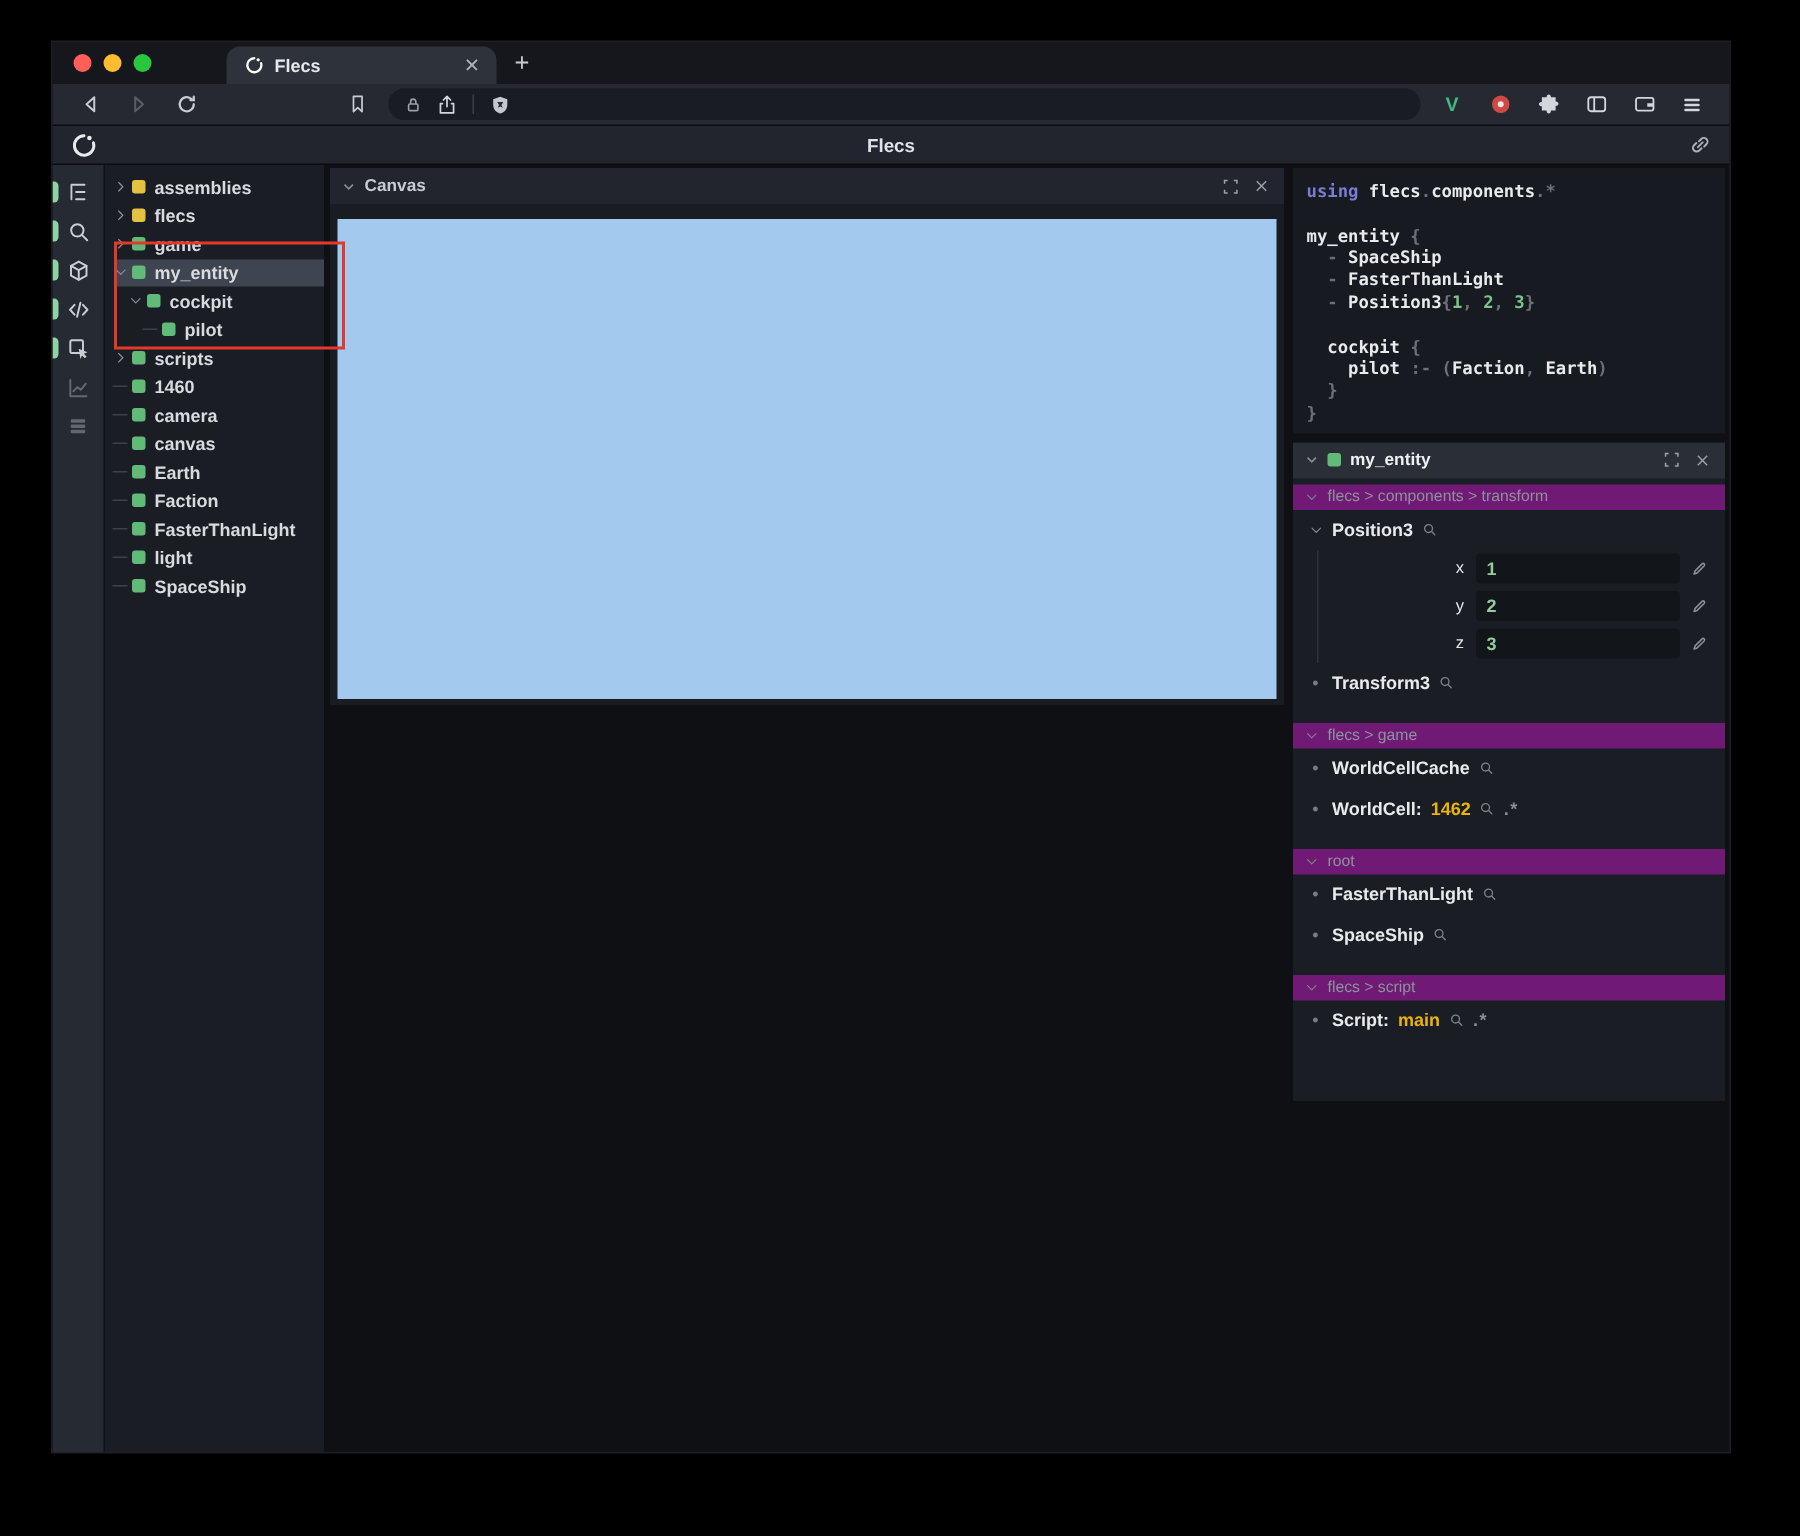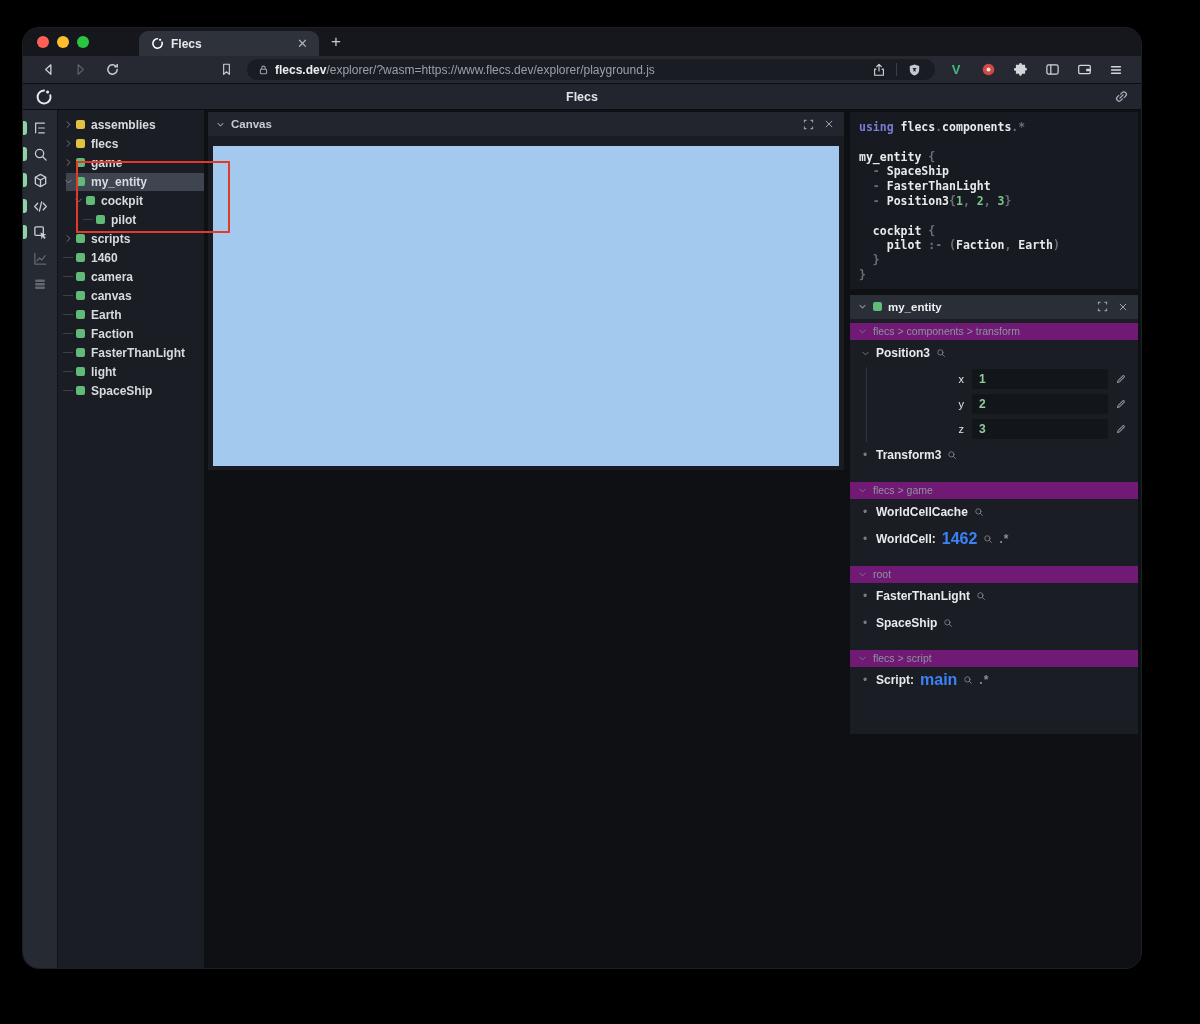--- a/index.html
+++ b/index.html
@@ -1,18 +1,18 @@
 <!DOCTYPE html>
 <html><head>
 <meta charset="utf-8">
 <style>
   * { margin:0; padding:0; box-sizing:border-box; }
   html,body { width:1200px; height:1024px; background:#000; font-family:"Liberation Sans",sans-serif; overflow:hidden; }
   .screen { position:relative; width:1200px; height:1024px; background:#000; }
-  .window { position:absolute; left:23px; top:28px; width:1118px; height:940px; background:#101216; border-radius:16px; overflow:hidden; box-shadow:0 0 0 1px #1c1f24; }
+  .window { position:absolute; left:35px; top:28px; width:1118px; height:940px; background:#101216; border-radius:0; overflow:hidden; box-shadow:0 0 0 1px #1c1f24; }
 
   
   .tabbar { height:28px; background:#15171c; display:flex; align-items:stretch; }
   .traffic { display:flex; align-items:center; gap:8px; padding:0 14px 0 14px; }
   .tl { width:12px; height:12px; border-radius:50%; }
   .tab { margin-top:3px; width:180px; margin-left:36px; background:#2e323a; border-radius:9px 9px 0 0; display:flex; align-items:center; padding:0 8px 0 12px; gap:7px; }
   .tab-title { font-size:12px; font-weight:bold; color:#e6e8eb; flex:1; white-space:nowrap; overflow:hidden; }
   .tab-close { color:#aeb3ba; font-size:13px; line-height:1; padding:2px 3px; }
   .newtab { color:#c6cad0; font-size:17px; display:flex; align-items:center; padding:0 12px; }
 
@@ -78,21 +78,21 @@
   .ibtn.textbtn { font-size:12px; font-weight:bold; color:#eceef0; }
   .isec { margin-top:13px; }
   .isec.first { margin-top:4px; }
   .ishead { height:17px; background:#701a75; display:flex; align-items:center; gap:6px; padding:0 8px; }
   .ishead span { font-size:10.5px; color:#8d939c; }
   .ishead .chev { color:#7d838c; display:flex; }
   .irow { height:27px; display:flex; align-items:center; padding-left:10px; gap:6px; }
   .irow .bullet { width:10px; text-align:center; color:#767c84; font-size:12px; }
   .irow .chev { width:10px; display:flex; justify-content:center; color:#868c95; }
   .iname { font-size:12px; font-weight:bold; color:#e8eaec; }
-  .ivalue { font-size:16px; font-weight:bold; color:#3b82f6; }
+  .ivalue { font-size:12px; font-weight:bold; color:#eab308; }
   .mag { color:#7d838c; display:flex; align-items:center; }
   .regex { color:#8a9099; font-size:12px; font-weight:bold; letter-spacing:1px; }
   .ifields { margin-left:16px; border-left:1px solid #2e333b; padding-left:2px; }
   .frow { height:25px; display:flex; align-items:center; padding-right:7px; }
   .flabel { flex:1; text-align:right; font-size:11px; color:#e3e6e9; margin-right:8px; }
   .finput { width:136px; height:20px; background:#121519; border-radius:3px; display:flex; align-items:center; padding-left:7px; font-size:12px; font-weight:bold; color:#93cb9e; }
   .pencil { width:20px; display:flex; justify-content:center; color:#8a9099; margin-left:3px; }
 
   .annot { position:absolute; border:2px solid #e2392b; pointer-events:none; z-index:50; }
   svg { display:block; }
@@ -144,21 +144,20 @@
             <path d="M4.5 1.5h7V14L8 10.8 4.5 14z"></path>
           </svg>
       </span>
       <div class="urlbar">
         <span style="color:#9aa0a8">
           <svg width="11" height="12" viewBox="0 0 16 16" fill="none" stroke="currentColor" stroke-width="1.6">
               <rect x="3.5" y="7" width="9" height="6.5" rx="1.2"></rect>
               <path d="M5.5 7V4.8a2.5 2.5 0 0 1 5 0V7"></path>
             </svg>
         </span>
-        <span class="url-text"><b>flecs.dev</b><span>/explorer/?wasm=https://www.flecs.dev/explorer/playground.js</span></span>
         <span class="ext">
           <svg width="14" height="14" viewBox="0 0 16 16" fill="none" stroke="currentColor" stroke-width="1.3" stroke-linecap="round" stroke-linejoin="round">
               <path d="M8 1.8v7.4M5.3 4.2 8 1.5l2.7 2.7"></path>
               <path d="M4.5 7H3v7h10V7h-1.5"></path>
             </svg>
         </span>
         <span class="url-sep"></span>
         <span class="ext">
           <svg width="13" height="14" viewBox="0 0 16 16">
               <path d="M8 1.3 13.8 3.2v4.3c0 4-2.4 6.4-5.8 7.4-3.4-1-5.8-3.4-5.8-7.4V3.2z" fill="#c3c8cf"></path>

